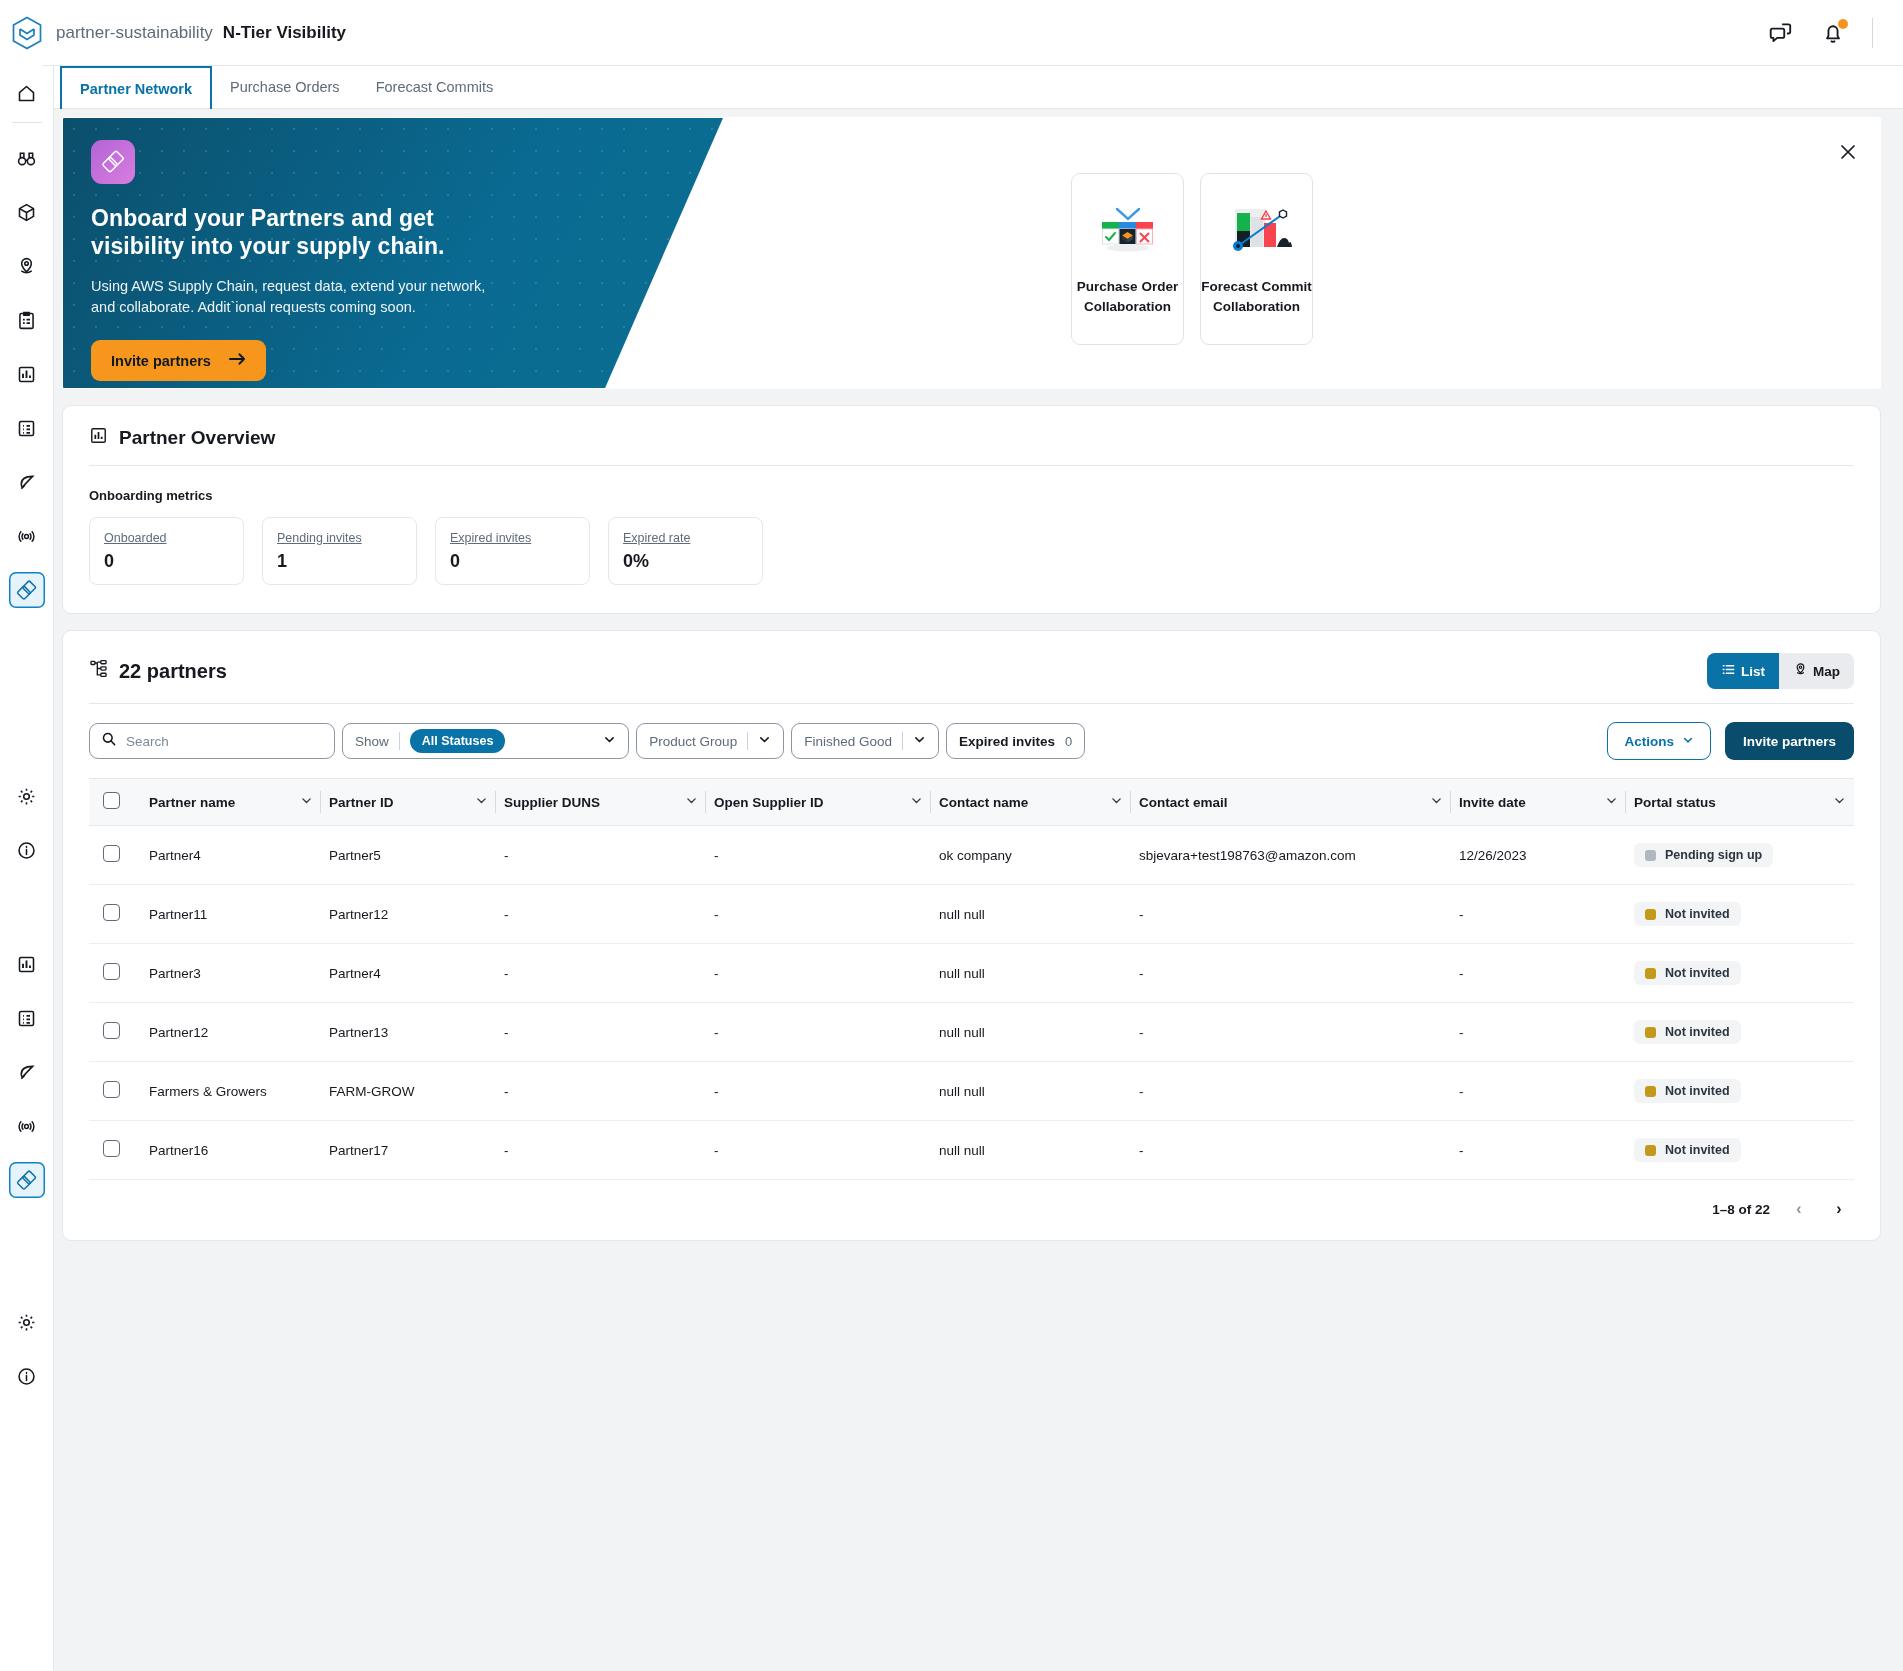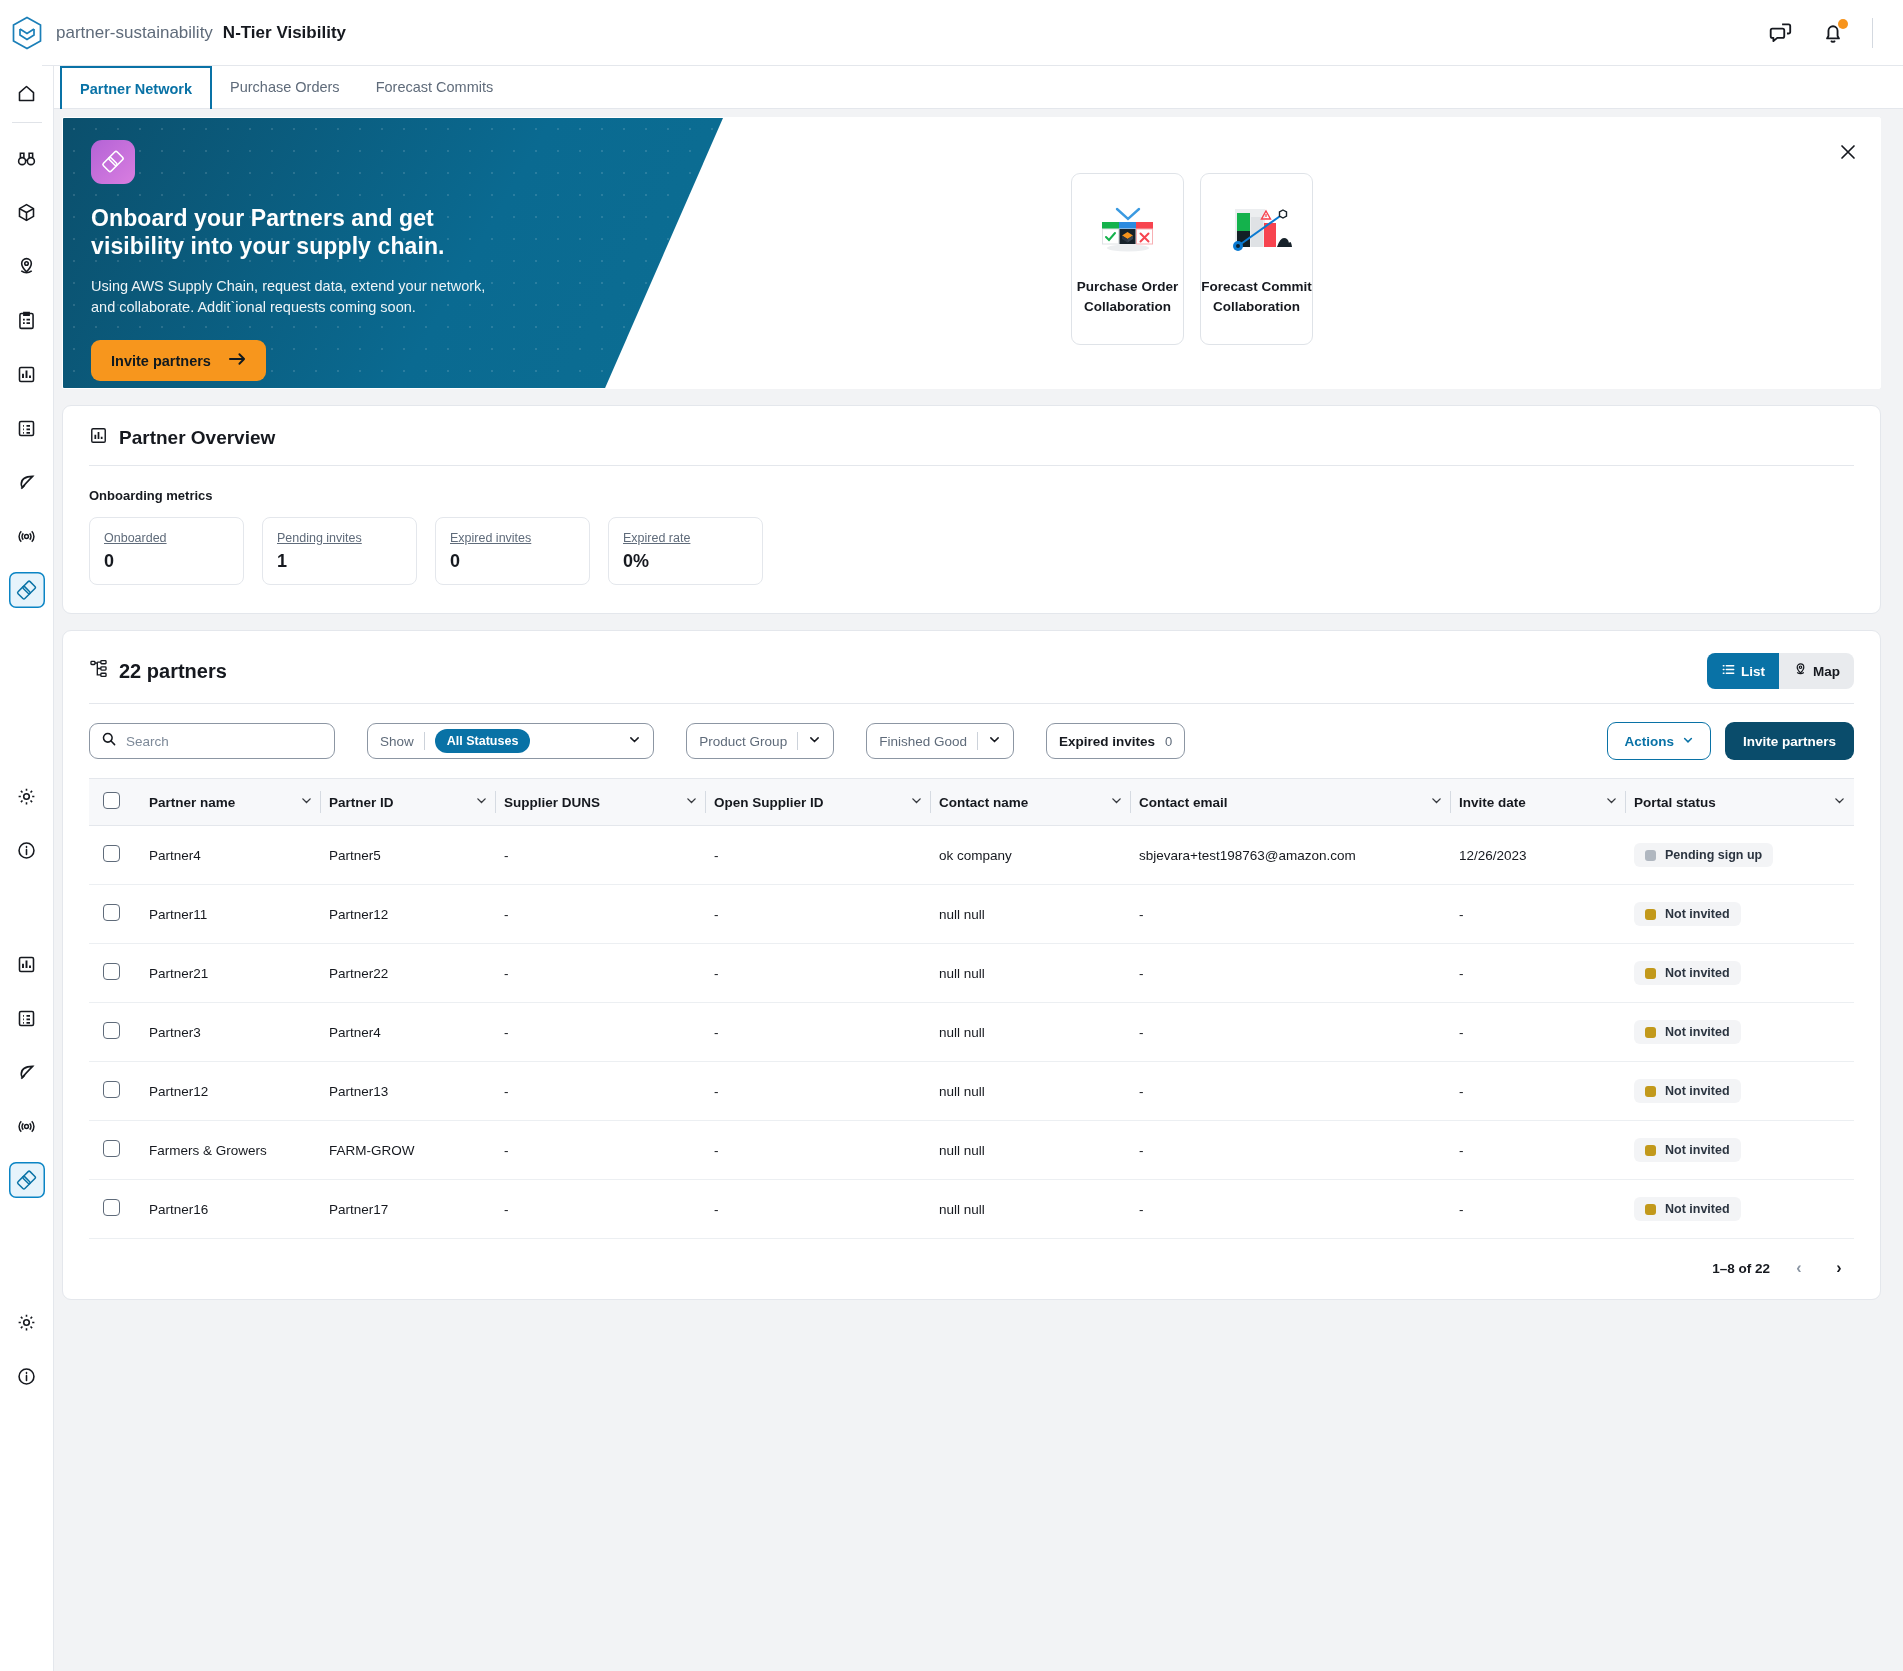--- a/index.html
+++ b/index.html
@@ -164,21 +164,21 @@
     margin-left: auto; display: flex; border-radius: 8px; overflow: hidden;
   }
   .vt-btn {
     display: flex; align-items: center; gap: 5px;
     padding: 9px 14px; font-size: 13.5px; font-weight: 700; cursor: pointer;
     background: #e9ebee; color: #16191f;
   }
   .vt-btn.active { background: #0972a6; color: #fff; }
 
   .filters {
-    display: flex; align-items: center; gap: 32px;
+    display: flex; align-items: center; gap: 7px;
     padding: 18px 26px 18px;
   }
   .search-box {
     width: 246px; height: 36px; border: 1px solid #8c96a3; border-radius: 9px;
     display: flex; align-items: center; gap: 9px; padding: 0 11px; background: #fff;
   }
   .search-box input {
     border: none; outline: none; font-size: 13.5px; color: #16191f;
     font-family: "Liberation Sans", sans-serif; width: 100%; background: transparent;
   }
@@ -732,34 +732,20 @@
             <td>null null</td>
             <td>-</td>
             <td>-</td>
             <td><span class="badge">
                 <span class="dot-sq" style="background: rgb(194, 153, 27);"></span>
                 <span>Not invited</span>
               </span></td>
           </tr>
           <tr>
             <td class="th-check"><span class="cb"></span></td>
-            <td>Partner21</td>
-            <td>Partner22</td>
-            <td>-</td>
-            <td>-</td>
-            <td>null null</td>
-            <td>-</td>
-            <td>-</td>
-            <td><span class="badge">
-                <span class="dot-sq" style="background: rgb(194, 153, 27);"></span>
-                <span>Not invited</span>
-              </span></td>
-          </tr>
-          <tr>
-            <td class="th-check"><span class="cb"></span></td>
             <td>Partner3</td>
             <td>Partner4</td>
             <td>-</td>
             <td>-</td>
             <td>null null</td>
             <td>-</td>
             <td>-</td>
             <td><span class="badge">
                 <span class="dot-sq" style="background: rgb(194, 153, 27);"></span>
                 <span>Not invited</span>

